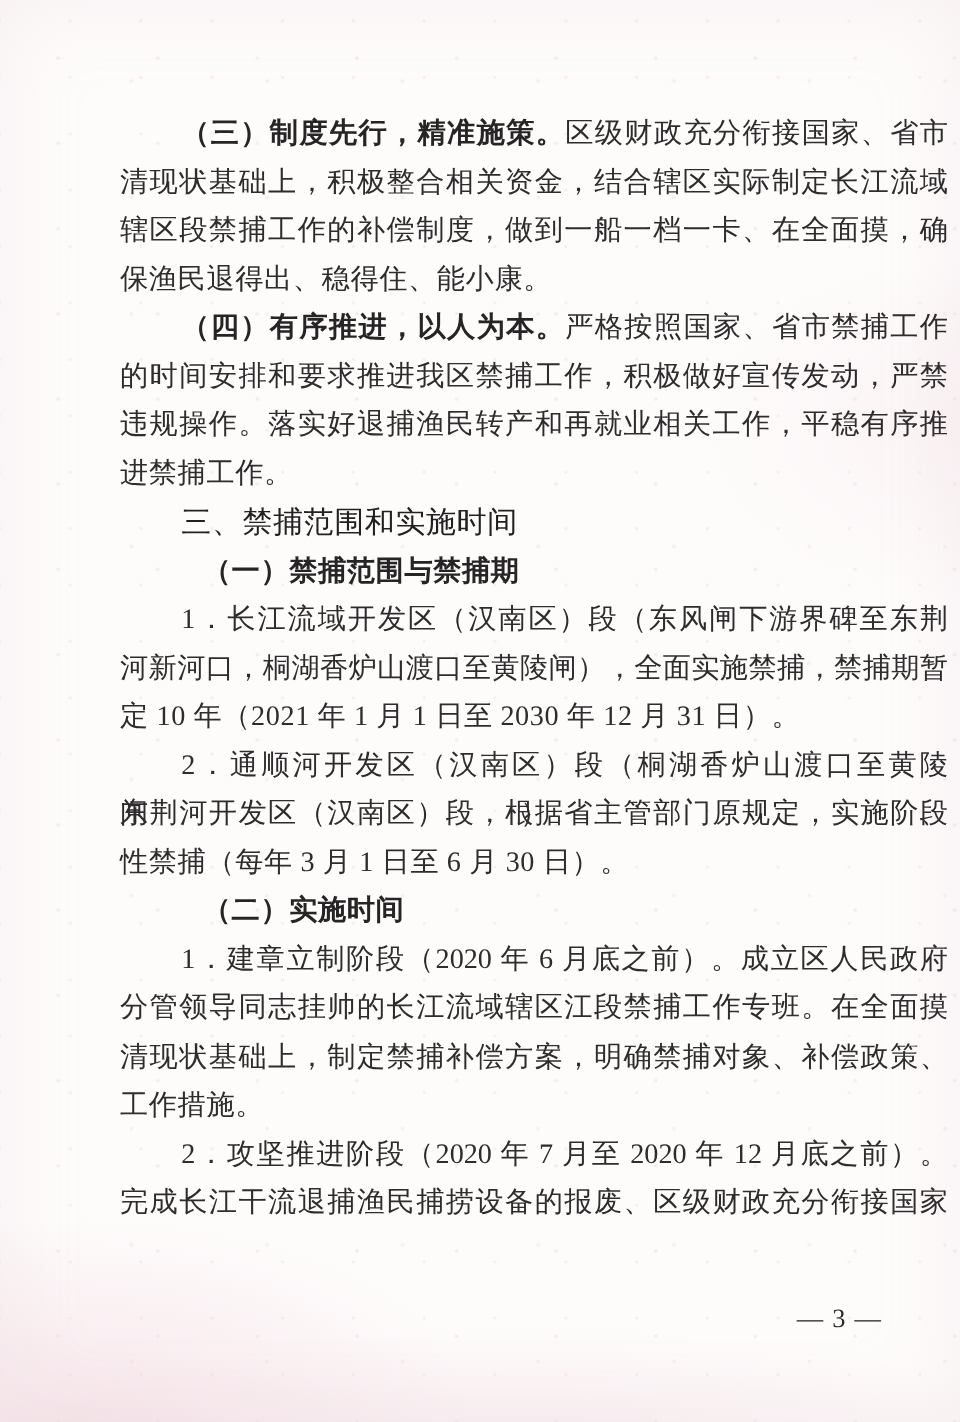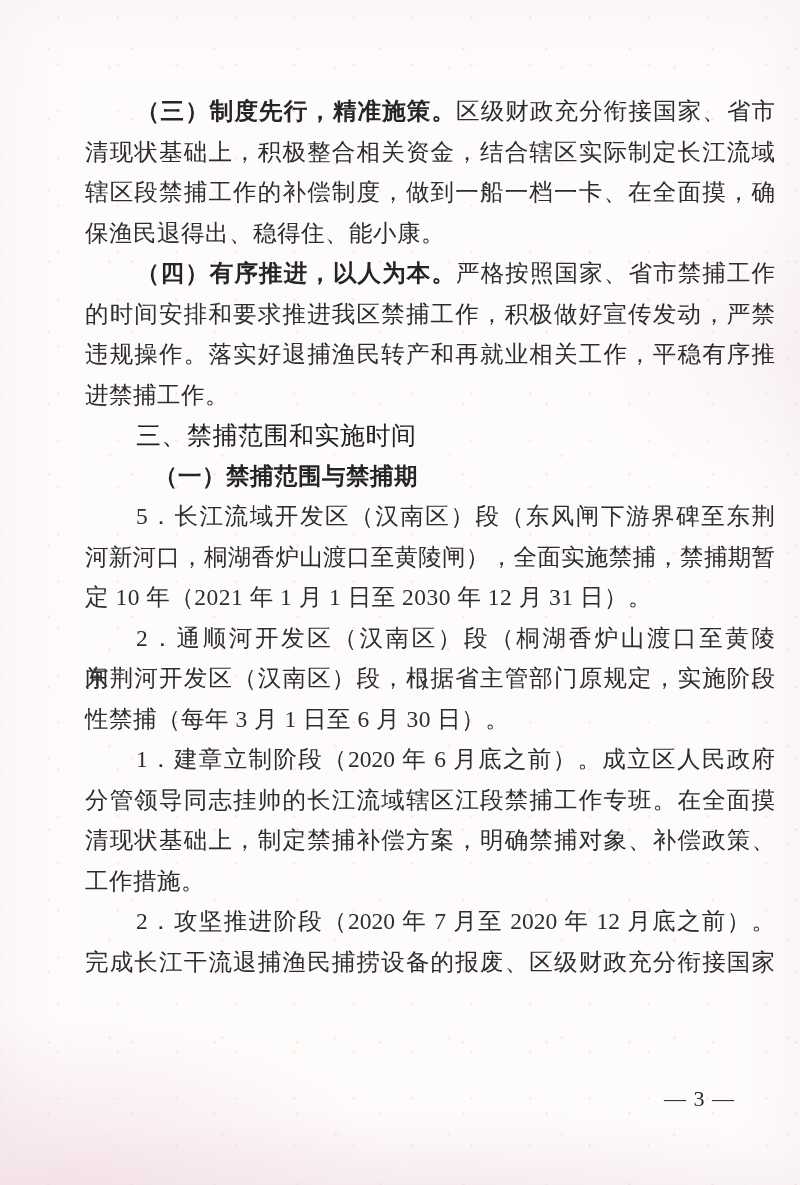--- a/index.html
+++ b/index.html
@@ -21,21 +21,21 @@
       radial-gradient(circle, rgba(216,140,150,0.16) 1px, transparent 1.9px),
       radial-gradient(circle, rgba(205,125,135,0.12) 1px, transparent 1.6px),
       radial-gradient(circle, rgba(224,160,168,0.15) 1.2px, transparent 2.1px);
     background-size: auto, auto, auto, 83px 71px, 59px 47px, 113px 97px;
     background-position: 0 0, 0 0, 0 0, 7px 13px, 29px 41px, 53px 19px;
     box-shadow: inset 0 0 70px rgba(214,192,198,0.18);
     font-family: "Liberation Serif", "DejaVu Serif", serif;
   }
   .text-block {
     position: absolute;
-    left: 85px;
+    left: 100px;
     top: 91px;
     width: 690px;
   }
   .line {
     height: 40.5px;
     line-height: 40.5px;
     font-size: 23.5px;
     color: #2e2c2d;
     white-space: nowrap;
     letter-spacing: 0.5px;
@@ -95,32 +95,33 @@
     <div class="line fill"><span>的时间安排和要求推进我区禁捕工作，积极做好宣传发动，严禁</span></div>
 
     <div class="line fill"><span>违规操作。落实好退捕渔民转产和再就业相关工作，平稳有序推</span></div>
 
     <div class="line"><span>进禁捕工作。</span></div>
 
     <div class="line indent heading"><span class="lead">三、禁捕范围和实施时间</span></div>
 
     <div class="line indent subheading"><span class="lead">（一）禁捕范围与禁捕期</span></div>
 
-    <div class="line indent fill"><span>5．长江流域开发区（汉南区）段（东风闸下游界碑至东荆</span></div>
+    <div class="line indent fill"><span>1．长江流域开发区（汉南区）段（东风闸下游界碑至东荆</span></div>
 
     <div class="line fill"><span>河新河口，桐湖香炉山渡口至黄陵闸），全面实施禁捕，禁捕期暂</span></div>
 
     <div class="line"><span>定 10 年（2021 年 1 月 1 日至 2030 年 12 月 31 日）。</span></div>
 
     <div class="line indent fill"><span>2．通顺河开发区（汉南区）段（桐湖香炉山渡口至黄陵闸）、</span></div>
 
     <div class="line fill"><span>东荆河开发区（汉南区）段，根据省主管部门原规定，实施阶段</span></div>
 
     <div class="line"><span>性禁捕（每年 3 月 1 日至 6 月 30 日）。</span></div>
 
+    <div class="line indent subheading"><span class="lead">（二）实施时间</span></div>
 
     <div class="line indent fill"><span>1．建章立制阶段（2020 年 6 月底之前）。成立区人民政府</span></div>
 
     <div class="line fill"><span>分管领导同志挂帅的长江流域辖区江段禁捕工作专班。在全面摸</span></div>
 
     <div class="line fill"><span>清现状基础上，制定禁捕补偿方案，明确禁捕对象、补偿政策、</span></div>
 
     <div class="line"><span>工作措施。</span></div>
 
     <div class="line indent fill"><span>2．攻坚推进阶段（2020 年 7 月至 2020 年 12 月底之前）。</span></div>

